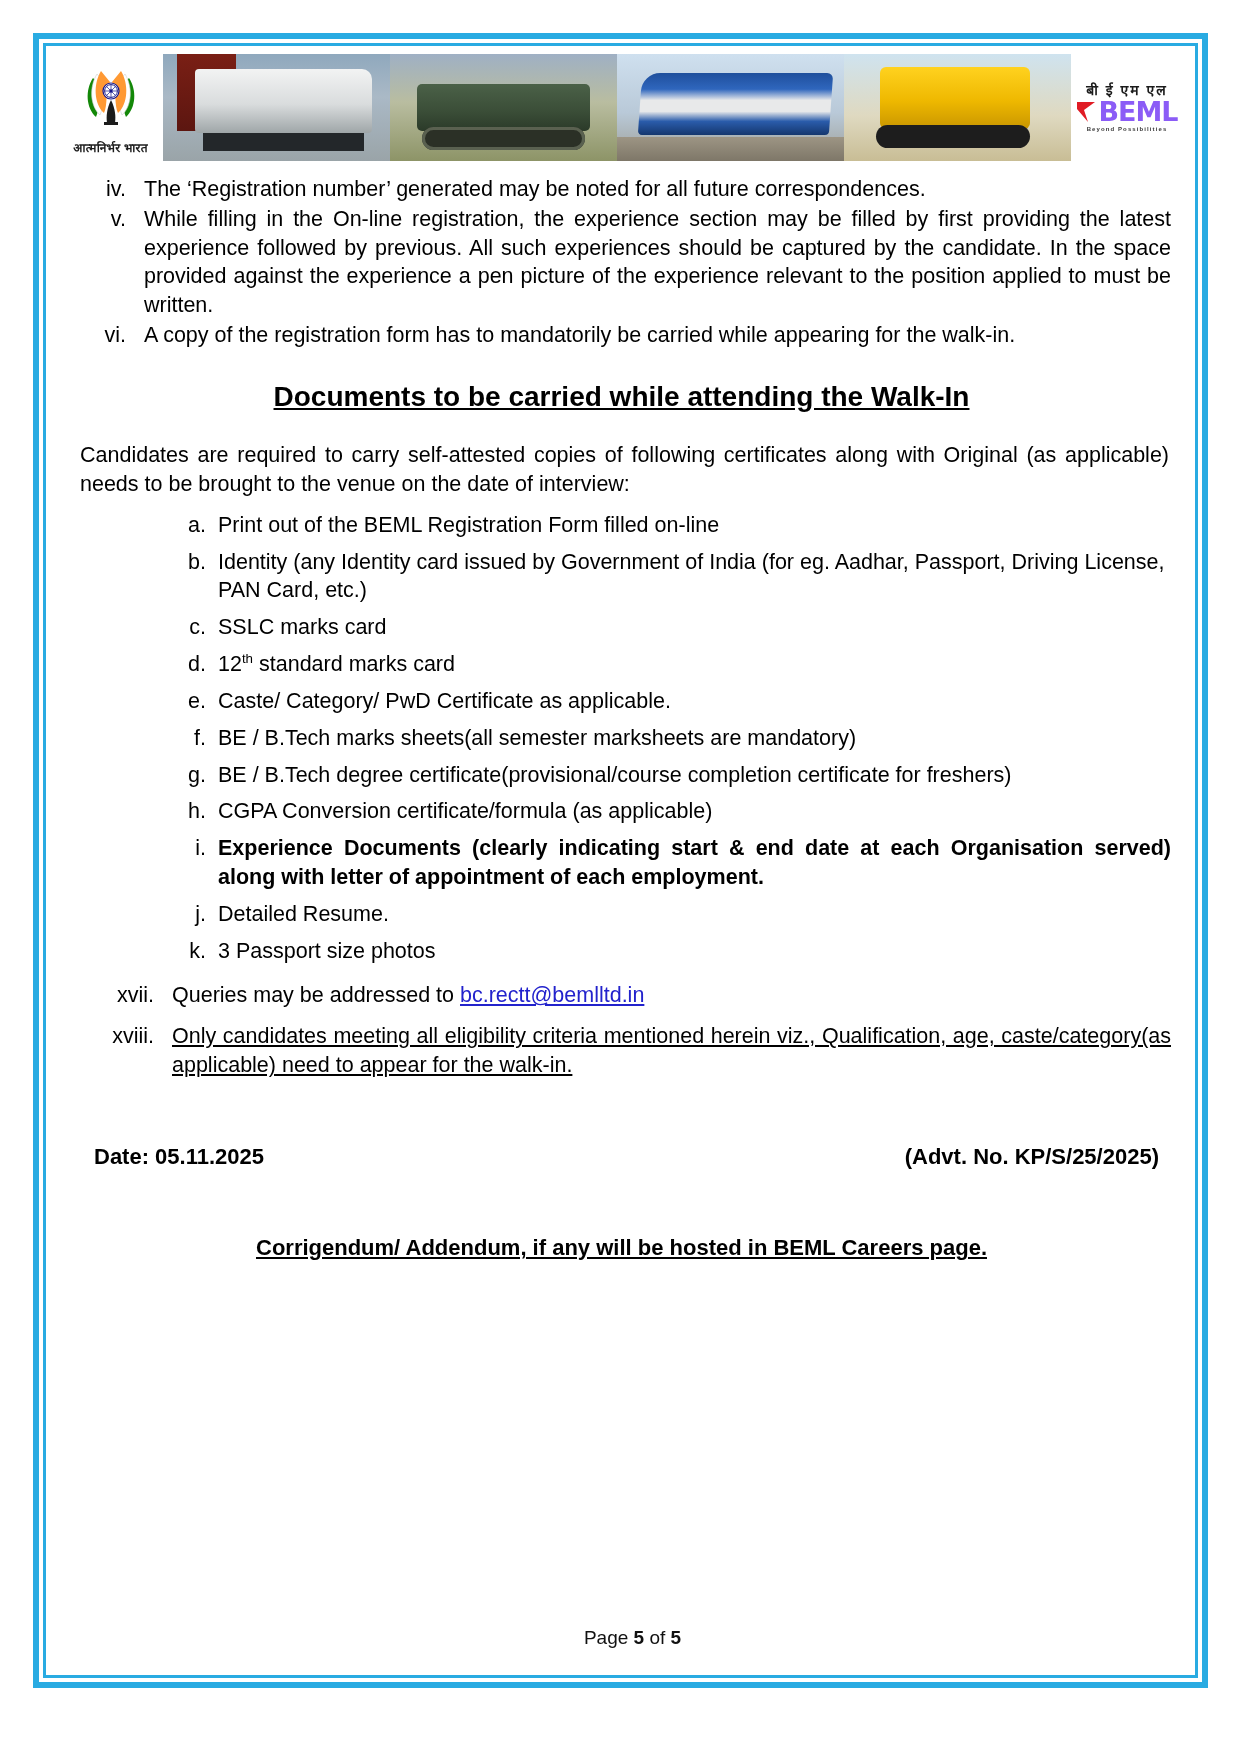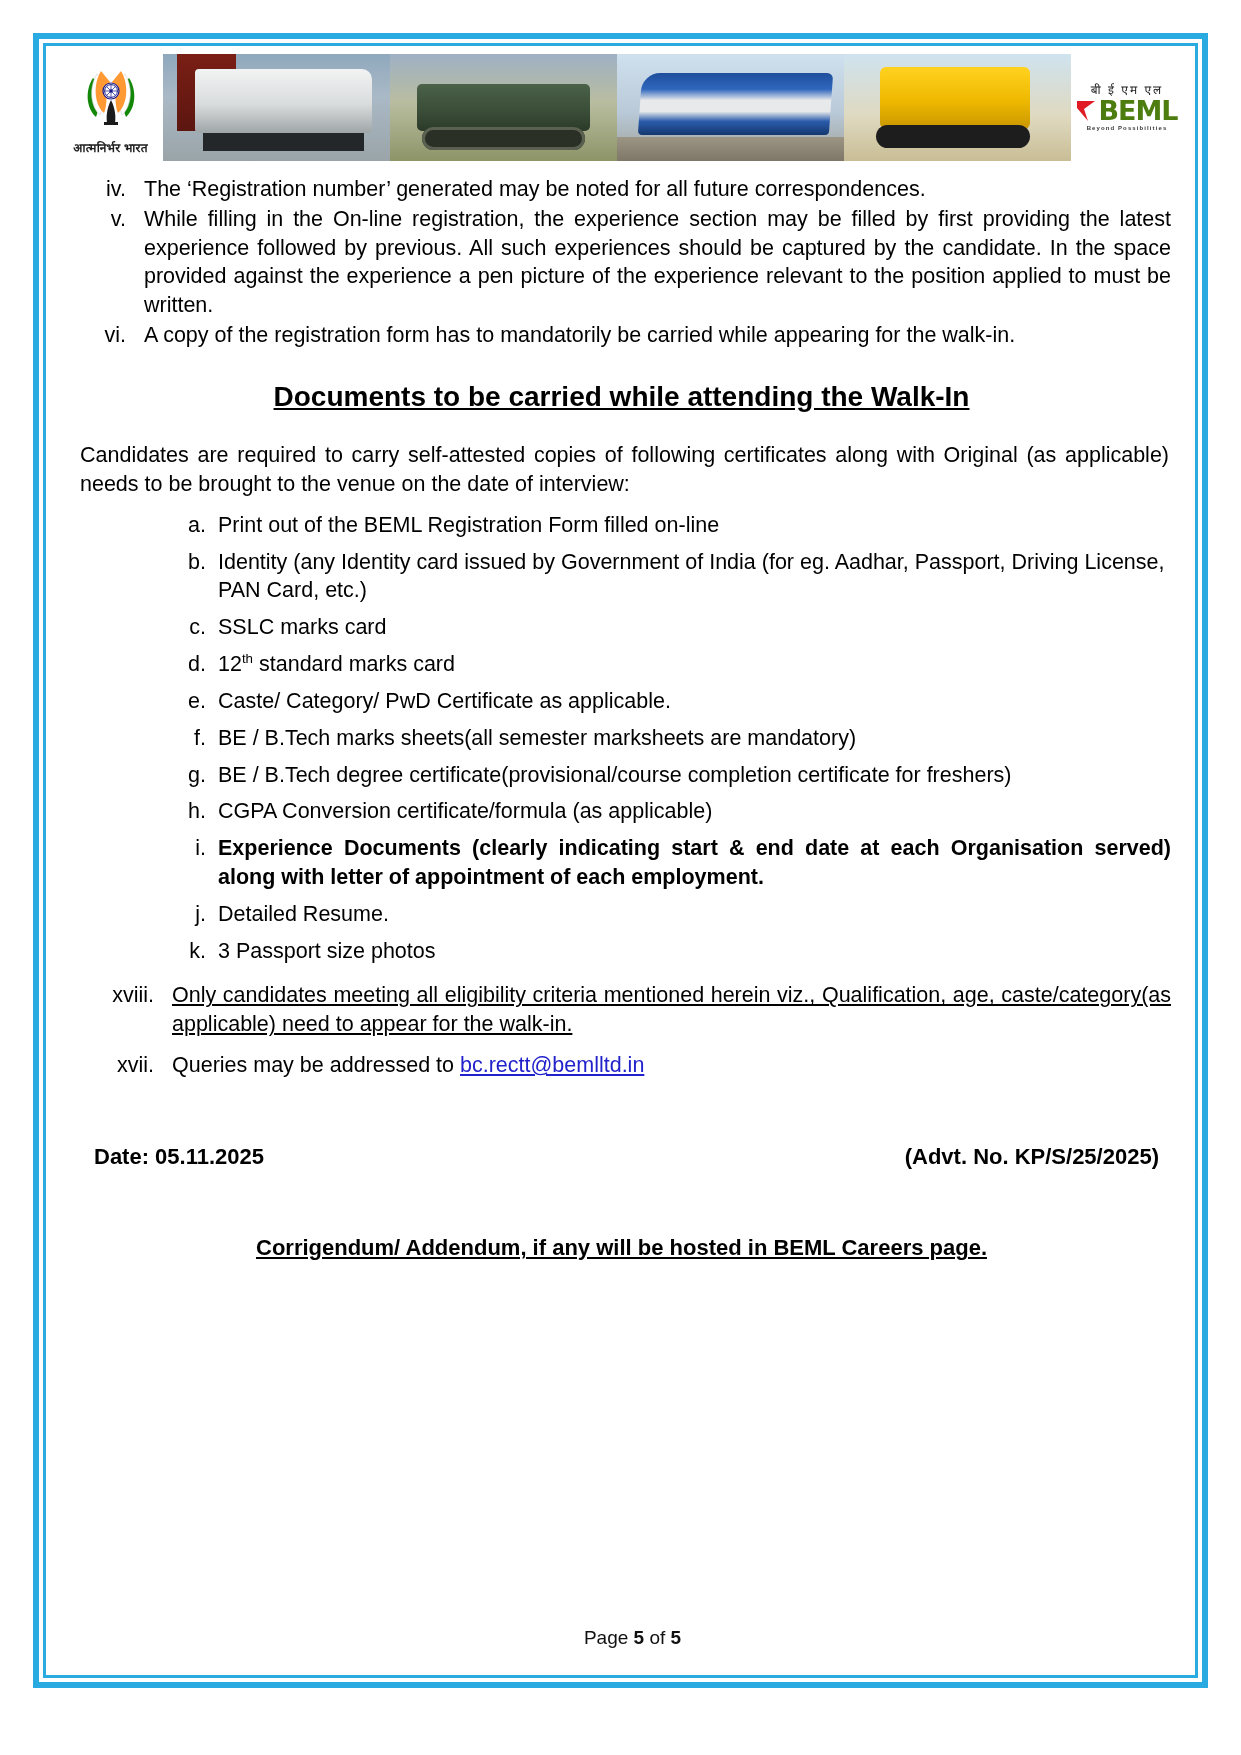--- a/index.html
+++ b/index.html
@@ -169,37 +169,37 @@
     font-size: 12px;
     font-weight: bold;
     color: #1b1b1b;
     margin-top: 1px;
     letter-spacing: .2px;
   }
 
   
   .beml-wrap { text-align: center; line-height: 1; }
   .beml-hindi {
-    font-size: 12px;
-    font-weight: normal;
+    font-size: 14px;
+    font-weight: bold;
     color: #1b1b1b;
     letter-spacing: 2px;
     margin-bottom: 1px;
   }
   .beml-main {
     display: flex;
     align-items: center;
     justify-content: center;
     gap: 2px;
   }
   .beml-word {
     font-size: 27px;
     font-weight: bold;
     letter-spacing: -1px;
-    color: #4d7c0f;
+    color: #8b5cf6;
     font-family: "DejaVu Sans", sans-serif;
   }
   .beml-tag {
     font-size: 6px;
     font-weight: bold;
     color: #3a3a3a;
     letter-spacing: 1.1px;
     margin-top: 1px;
   }
 
@@ -463,27 +463,27 @@
         <div class="alpha-item">
           <div class="alpha-marker">k.</div>
           <div class="alpha-body">3 Passport size photos</div>
         </div>
 
       </div>
 
       <div class="roman2-list">
 
         <div class="roman2-item">
+          <div class="roman2-marker">xvii.</div>
+          <div class="roman2-body"><span>Queries may be addressed to </span><a class="email-link" href="#">bc.rectt@bemlltd.in</a></div>
+        </div>
+
+        <div class="roman2-item">
           <div class="roman2-marker">xviii.</div>
           <div class="roman2-body underlined">Only candidates meeting all eligibility criteria mentioned herein viz., Qualification, age, caste/category(as applicable) need to appear for the walk-in.</div>
-        </div>
-
-        <div class="roman2-item">
-          <div class="roman2-marker">xvii.</div>
-          <div class="roman2-body"><span>Queries may be addressed to </span><a class="email-link" href="#">bc.rectt@bemlltd.in</a></div>
         </div>
 
       </div>
 
       <div class="date-row">
         <div>Date: 05.11.2025</div>
         <div>(Advt. No. KP/S/25/2025)</div>
       </div>
 
       <div class="corrigendum">Corrigendum/ Addendum, if any will be hosted in BEML Careers page.</div>

